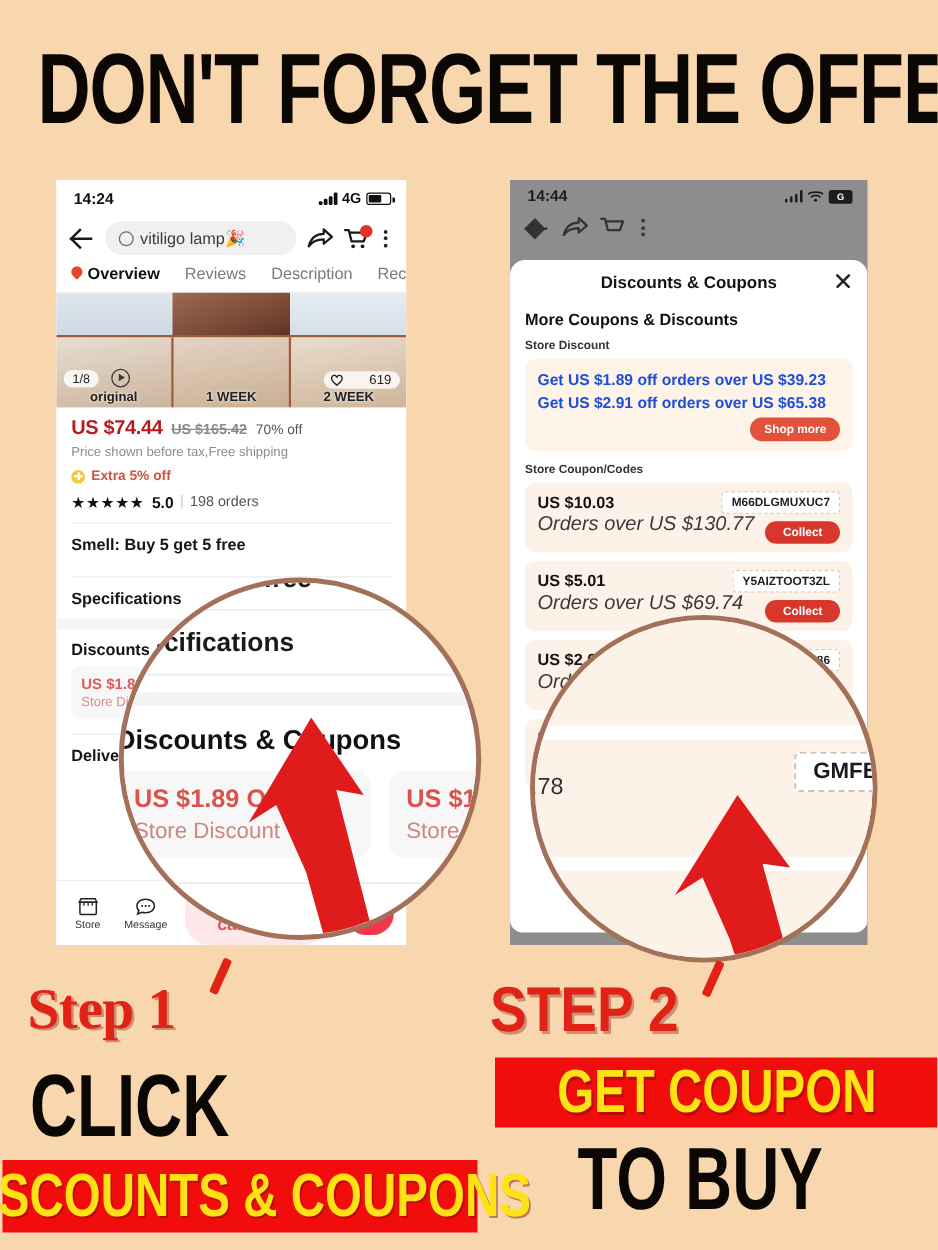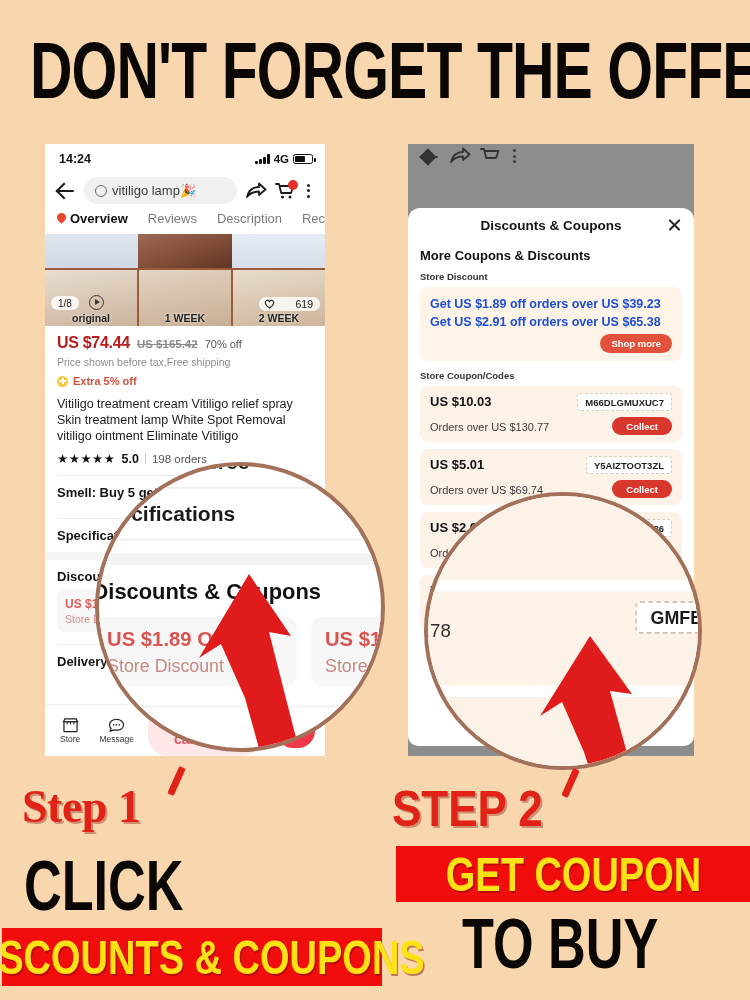--- a/index.html
+++ b/index.html
@@ -161,21 +161,21 @@
   .sb-title { font-size:13px; font-weight:700; color:#111; padding:4px 0 8px 0;}
   .sb-label { font-size:9.5px; font-weight:700; color:#333; padding-bottom:5px;}
   .discount-box { background:#FDF3E7; border-radius:8px; padding:9px 10px 8px 10px; }
   .discount-box div.dline { font-size:12.5px; font-weight:700; color:#1d4ed8; line-height:17.5px;}
   .shopmore-wrap{ display:flex; justify-content:flex-end; margin-top:3px;}
   .shopmore { background:#E2513C; color:#fff; font-size:9.5px; font-weight:700;
               border-radius:11px; padding:4px 11px; }
   .coupon-row { background:#FDF2E8; border-radius:8px; padding:8px 10px 9px 10px;
                 margin-bottom:7px; position:relative; min-height:56px;}
   .cr-amt { font-size:13px; font-weight:800; color:#121212; }
-  .cr-cond { font-size:11px; color:#3a3a3a; margin-top:12px; }
+  .cr-cond { font-size:16px; color:#3a3a3a; margin-top:2px;font-style:italic; }
   .cr-code { position:absolute; right:10px; top:7px; background:#fff; border:1px dashed #d9c9b7;
              border-radius:3px; padding:2.5px 7px; font-size:9.5px; font-weight:700; color:#1f1f1f; }
   .cr-collect { position:absolute; right:10px; bottom:7px; background:#D8372C; color:#fff;
                 border-radius:11px; padding:3.5px 14px; font-size:9.5px; font-weight:700; }
   .check-line{ text-align:center; font-size:10px; color:#555; padding:6px 0 0 0;}
 
   
   .mag-circle { position:absolute; border-radius:50%; border:4px solid #A3705A;
                 overflow:hidden; background:#fff; }
   #mag-left  { left:95px;  top:462px; width:290px; height:290px; }
@@ -342,21 +342,20 @@
     <div class="price-line">
       <span class="price-main">US $74.44</span>
       <span class="price-old">US $165.42</span>
       <span class="price-off">70% off</span>
     </div>
     <div class="sub-note">Price shown before tax,Free shipping</div>
     <div class="extra-row">
       <span class="extra-dot"></span>
       <span class="extra-txt">Extra 5% off</span>
     </div>
-    <div class="title-txt">Vitiligo treatment cream  Vitiligo relief spray  Skin treatment lamp White Spot Removal vitiligo ointment Eliminate Vitiligo</div>
     <div class="rating-row">
       <span class="stars">★★★★★</span>
       <span class="rating-num">5.0</span>
       <span class="divider-v"></span>
       <span class="orders">198 orders</span>
     </div>
     <div class="sep"></div>
     <div class="row-line">Smell: Buy 5 get 5 free</div>
     <div class="sep"></div>
     <div class="row-line">Specifications</div>
@@ -394,20 +393,39 @@
         </svg>
       <span>Message</span>
     </span>
     <span class="addcart">Add to cart</span>
     <span class="buybtn"></span>
   </div>
 </div>
 
 <div class="phone" id="phone-right">
 
+  <div class="r-status">
+    <span>14:44</span>
+    <span class="sb-right">
+      <span class="sig-bars r-sig">
+          <i></i>
+          <i></i>
+          <i></i>
+          <i></i>
+        </span>
+      <span class="wifi">
+        <svg width="13" height="10" viewBox="0 0 14 11">
+            <path d="M1 3.4 C3 1.4 11 1.4 13 3.4" stroke="#1d1d1d" stroke-width="1.5" fill="none" stroke-linecap="round"></path>
+            <path d="M3.2 6 C5 4.4 9 4.4 10.8 6" stroke="#1d1d1d" stroke-width="1.5" fill="none" stroke-linecap="round"></path>
+            <circle cx="7" cy="9" r="1.4" fill="#1d1d1d"></circle>
+          </svg>
+      </span>
+      <span class="r-batt">G</span>
+    </span>
+  </div>
 
   <div class="r-searchrow">
     <span class="ic back-arrow"></span>
     <span class="ic share-ic">
       <svg width="22" height="18" viewBox="0 0 22 18">
           <path d="M2 15 C4 7 9 5 14 5 L14 1.5 L20.5 7.5 L14 13 L14 9.5 C9 9.5 5 11 2 15 Z" fill="none" stroke="#1a1a1a" stroke-width="1.8" stroke-linejoin="round"></path>
         </svg>
     </span>
     <span class="ic">
       <svg width="20" height="18" viewBox="0 0 20 18">

